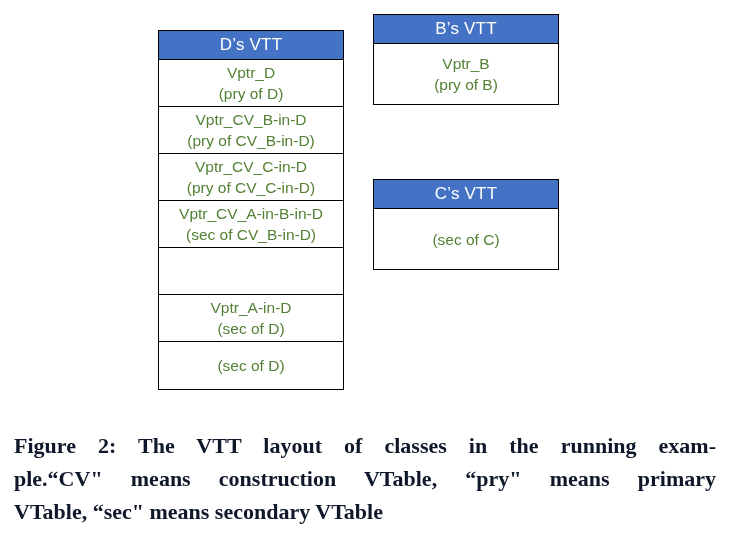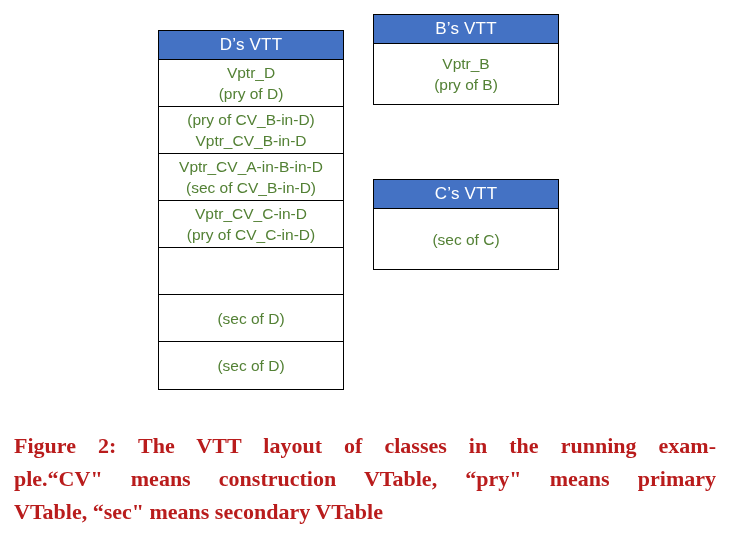--- a/index.html
+++ b/index.html
@@ -47,51 +47,52 @@
   .t-b .vtt-cell, .t-c .vtt-cell { height: 60px; }
   .caption {
     position: absolute;
     left: 14px;
     top: 429px;
     width: 702px;
     font-family: "Liberation Serif", serif;
     font-weight: bold;
     font-size: 22px;
     line-height: 33px;
-    color: #b91c1c;
+    color: #0f172a;
   }
   .cap-line { text-align: justify; text-align-last: justify; }
   .cap-line.last { text-align-last: left; }
 </style>
 </head>
 <body>
 
 <div class="page">
 
   <div class="vtt t-d" style="left:158px; top:30px; width:186px;">
     <div class="vtt-header">D’s VTT</div>
     <div class="vtt-cell">
       <div>Vptr_D</div>
       <div>(pry of D)</div>
     </div>
     <div class="vtt-cell">
+      <div>Vptr_CV_B-in-D</div>
       <div>(pry of CV_B-in-D)</div>
-      <div>Vptr_CV_B-in-D</div>
+    </div>
+    <div class="vtt-cell">
+      <div>Vptr_CV_C-in-D</div>
+      <div>(pry of CV_C-in-D)</div>
     </div>
     <div class="vtt-cell">
       <div>Vptr_CV_A-in-B-in-D</div>
       <div>(sec of CV_B-in-D)</div>
     </div>
     <div class="vtt-cell">
-      <div>Vptr_CV_C-in-D</div>
-      <div>(pry of CV_C-in-D)</div>
     </div>
     <div class="vtt-cell">
-    </div>
-    <div class="vtt-cell">
+      <div>Vptr_A-in-D</div>
       <div>(sec of D)</div>
     </div>
     <div class="vtt-cell">
       <div>(sec of D)</div>
     </div>
   </div>
 
   <div class="vtt t-b" style="left:373px; top:14px; width:186px;">
     <div class="vtt-header">B’s VTT</div>
     <div class="vtt-cell">

